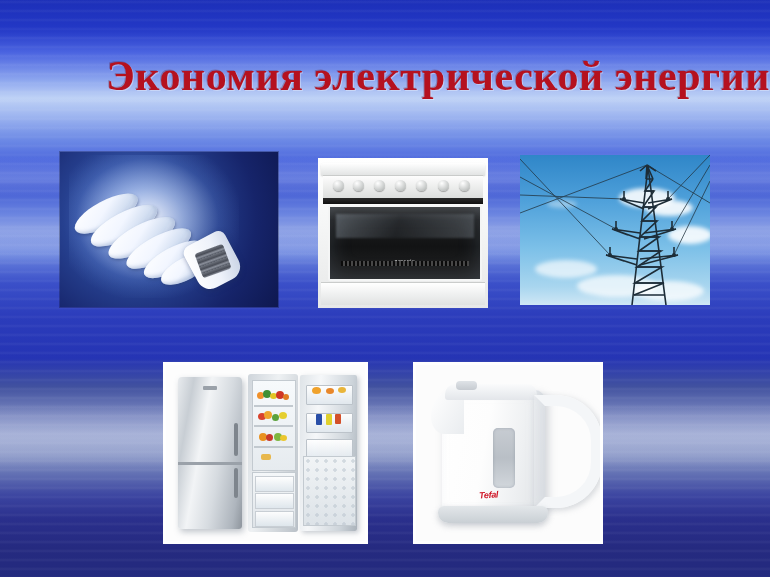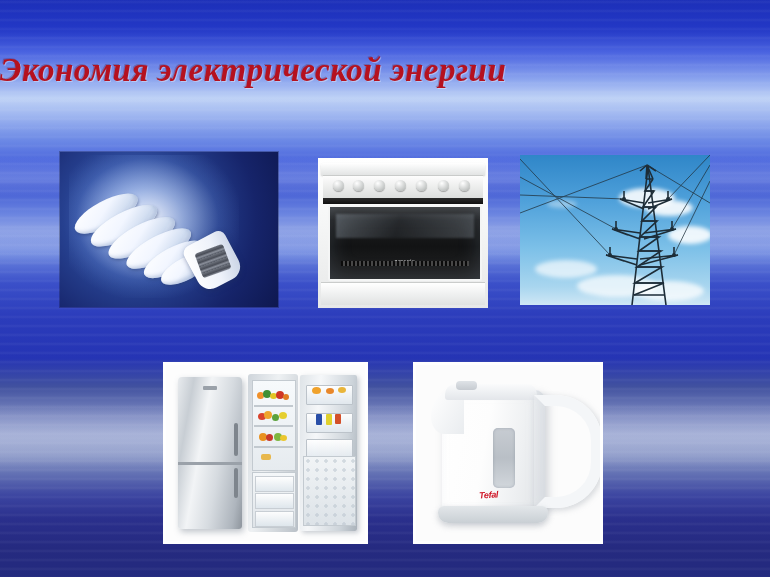--- a/index.html
+++ b/index.html
@@ -46,30 +46,29 @@
   #slide:before{
     content:"";position:absolute;inset:0;pointer-events:none;
     background:
       linear-gradient(to bottom, rgba(255,255,255,0) 27%, rgba(200,215,250,0.30) 31%, rgba(255,255,255,0) 34%),
       linear-gradient(to bottom, rgba(255,255,255,0) 40%, rgba(190,205,245,0.22) 43%, rgba(255,255,255,0) 46%),
       linear-gradient(to bottom, rgba(255,255,255,0) 70%, rgba(205,212,238,0.32) 75%, rgba(255,255,255,0) 81%);
   }
 
   .title{
     position:absolute;left:0;right:0;top:52px;
-    text-align:left;
+    text-align:right;
     font-family:"Liberation Serif", serif;
     font-weight:bold;
-    font-size:33px;
+    font-size:42px;
     letter-spacing:0.5px;
     color:#b5111f;
     text-shadow:1px 1px 0 rgba(255,255,255,0.35), -1px -1px 0 rgba(90,0,10,0.25);
     white-space:nowrap;
     z-index:5;
-    font-style:italic;
   }
 
   .photo{position:absolute;overflow:hidden;z-index:4;}
 
   
   #p-bulb{left:60px;top:152px;width:218px;height:155px;
     background:radial-gradient(circle at 34% 42%, #5a7fd8 0%, #26408f 42%, #16246a 72%, #0e1850 100%);
     box-shadow:0 0 0 1px rgba(0,0,0,0.25);}
   .bulb-glow{position:absolute;left:4%;top:2%;width:78%;height:92%;
     background:radial-gradient(ellipse at 46% 45%, rgba(255,255,255,0.92) 0%, rgba(215,232,255,0.55) 28%, rgba(120,160,230,0.18) 55%, rgba(0,0,0,0) 74%);}

